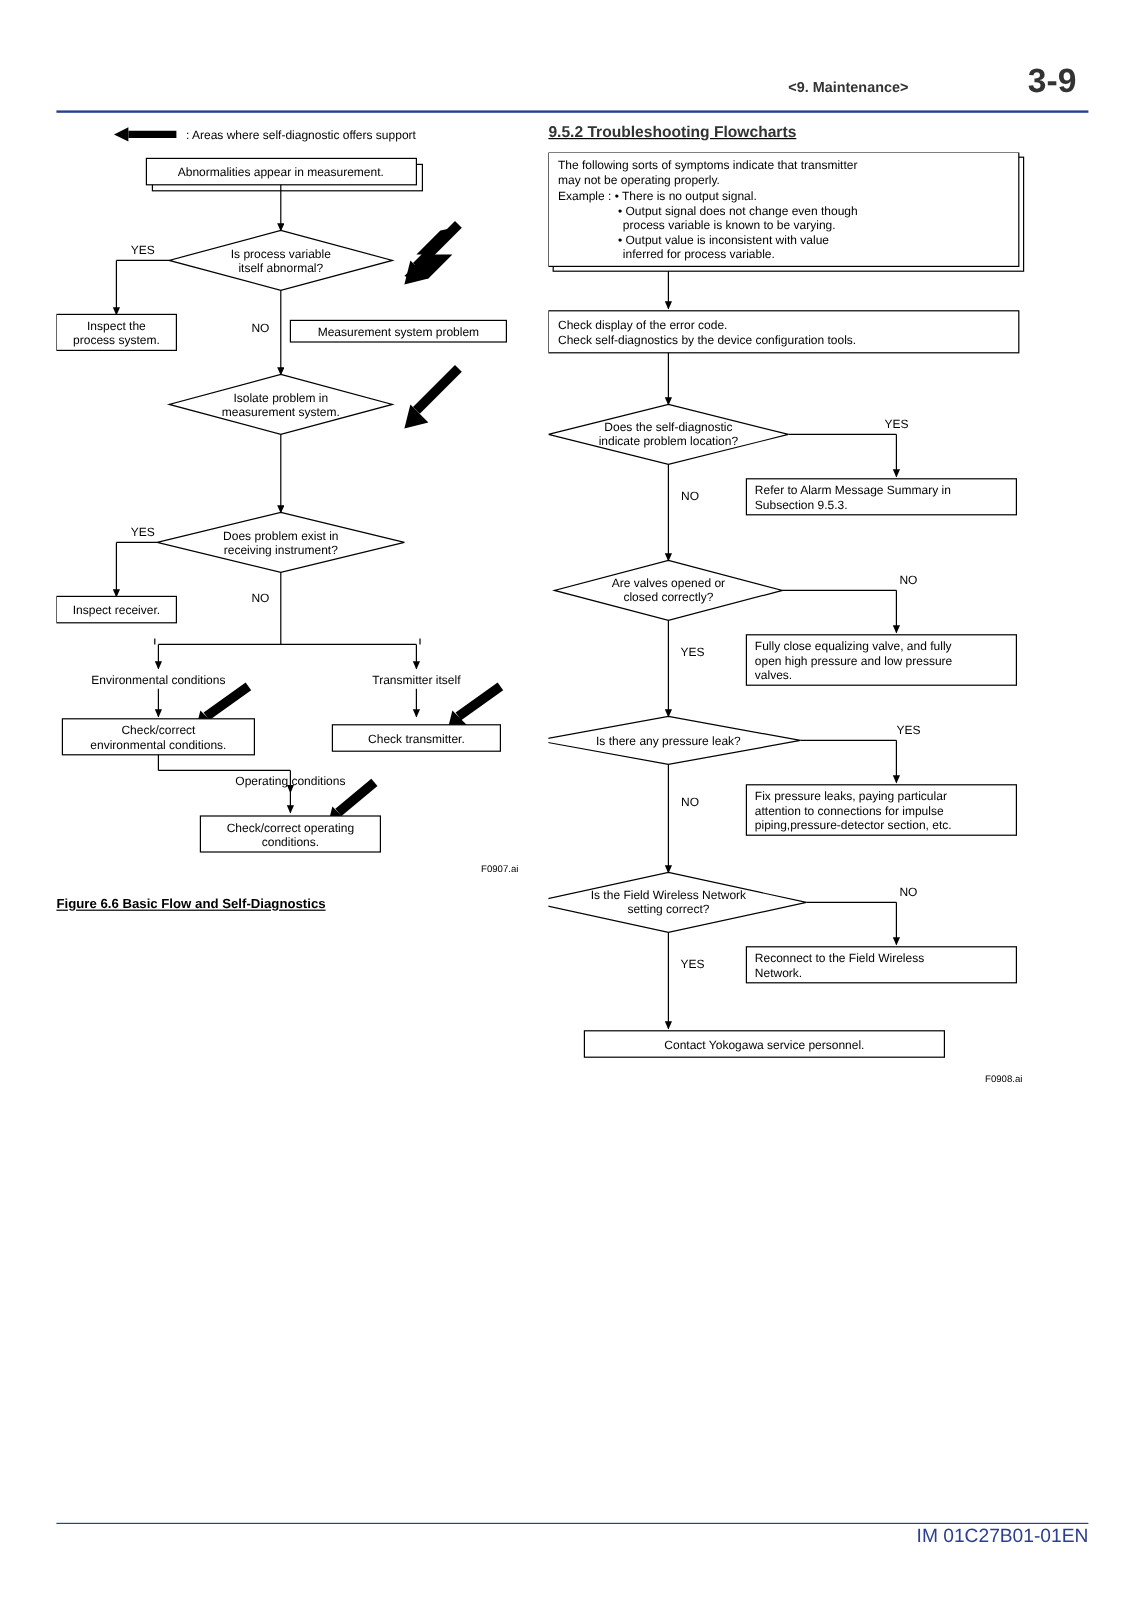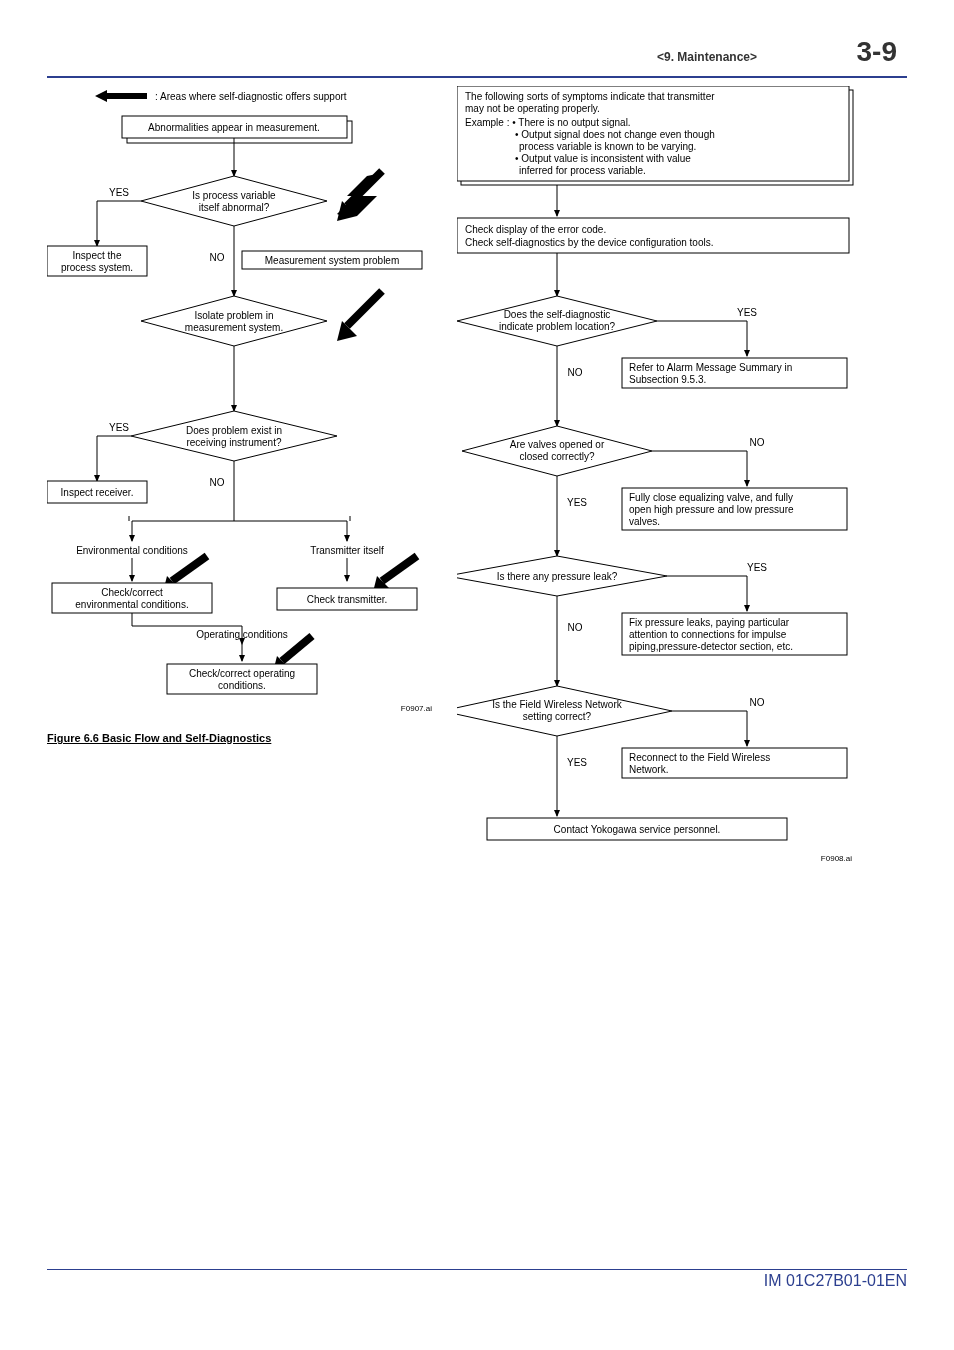--- a/index.html
+++ b/index.html
@@ -5,21 +5,21 @@
   * { box-sizing: border-box; margin: 0; padding: 0; }
   body {
     width: 954px;
     height: 1350px;
     background: #fff;
     font-family: Arial, Helvetica, sans-serif;
     position: relative;
   }
   .page {
     width: 860px;
-    margin: 0 auto;
+    margin: 16px auto;
     position: relative;
     padding-top: 46px;
   }
   .header-line {
     position: absolute;
     top: 76px;
     left: 0;
     right: 0;
     height: 2px;
     background: #2c3f8f;
@@ -189,20 +189,21 @@
         <rect x="120" y="578" width="150" height="30" fill="#fff" stroke="#000"></rect>
         <text x="195" y="591" text-anchor="middle" class="box-text">Check/correct operating</text>
         <text x="195" y="603" text-anchor="middle" class="box-text">conditions.</text>
 
         <text x="385" y="625" text-anchor="end" style="font-size:8px">F0907.ai</text>
       </svg>
       <div class="figure-caption">Figure 6.6      Basic Flow and Self-Diagnostics</div>
     </div>
 
     <div class="col col-right">
+      <div class="section-title">9.5.2   Troubleshooting Flowcharts</div>
       <svg width="400" height="850">
         <defs>
           <marker id="arrow2" markerWidth="8" markerHeight="8" refX="6" refY="3" orient="auto">
             <path d="M0,0 L0,6 L7,3 z" fill="#000"></path>
           </marker>
         </defs>
 
         <rect x="4" y="4" width="392" height="95" fill="#fff" stroke="#000"></rect>
         <rect x="0" y="0" width="392" height="95" fill="#fff" stroke="#000"></rect>
         <text x="8" y="14" class="box-text">The following sorts of symptoms indicate that transmitter</text>

